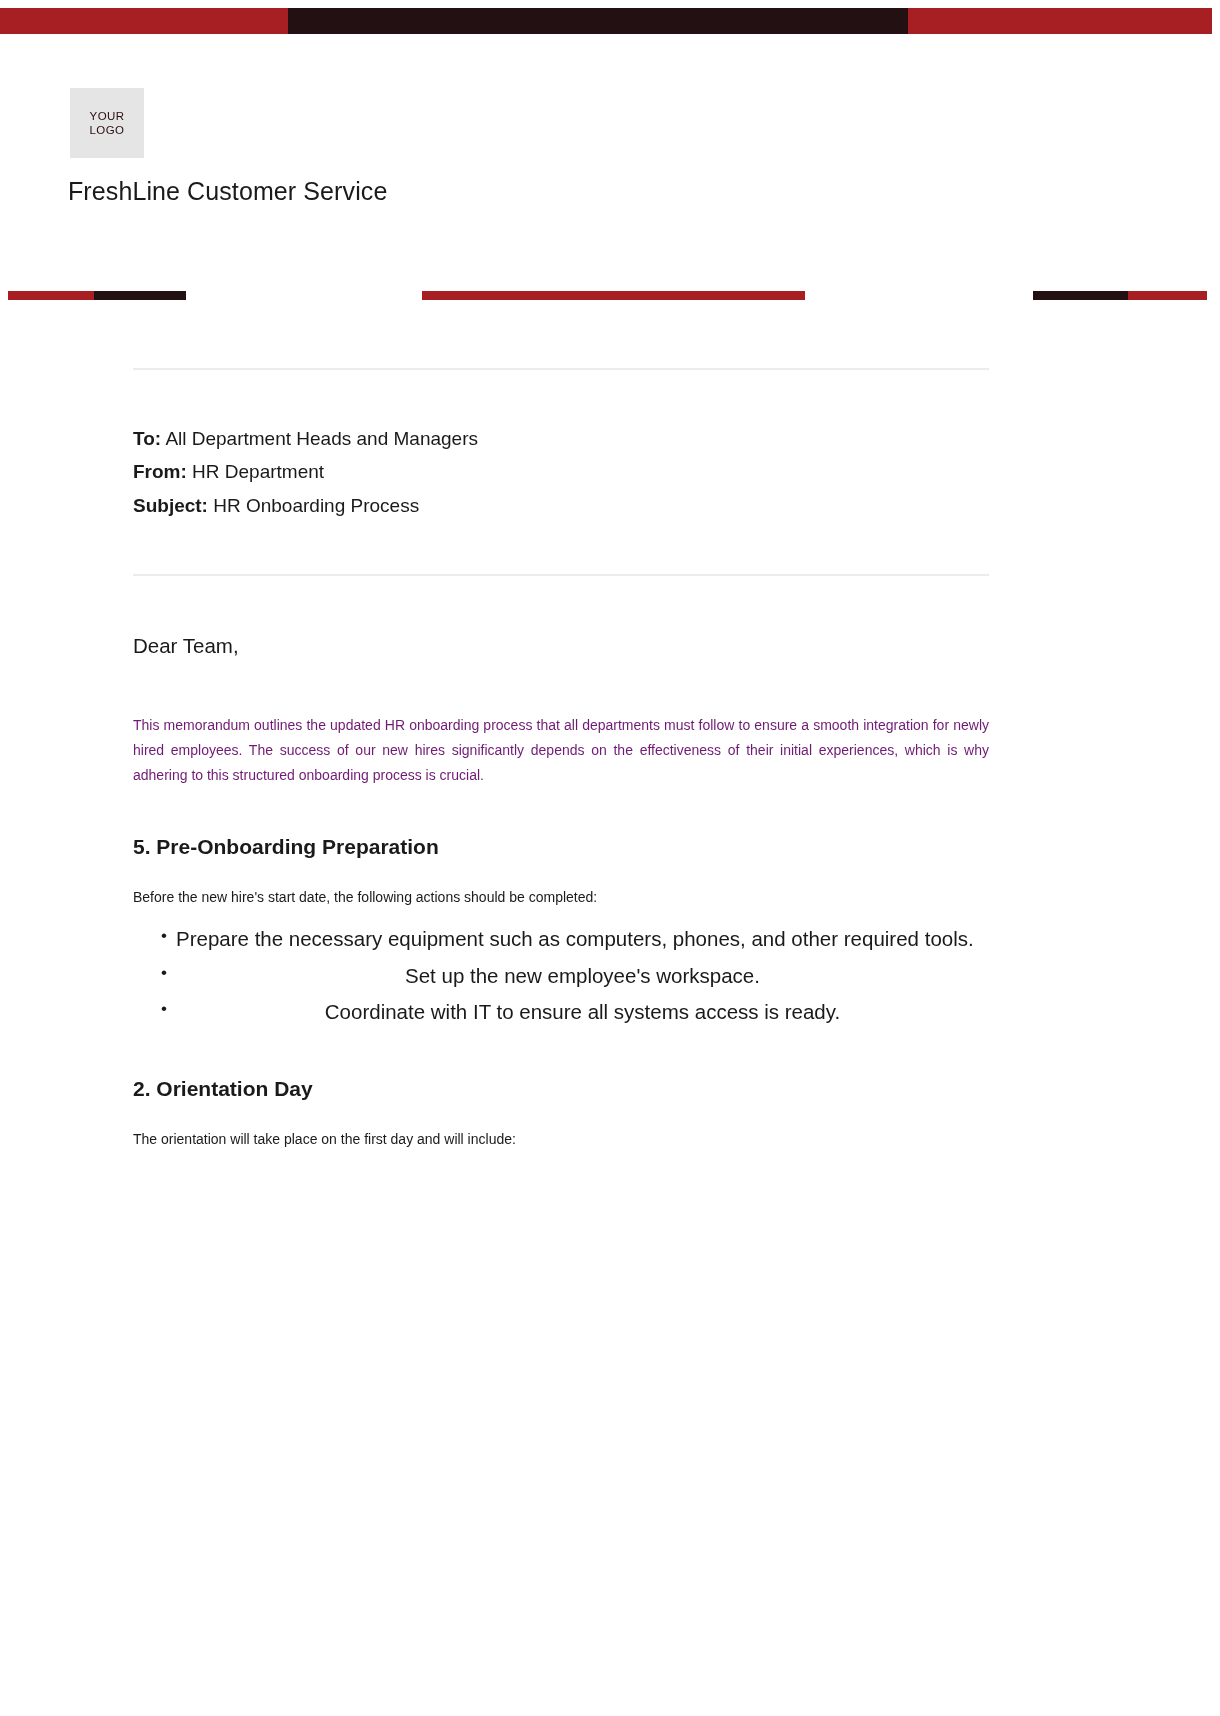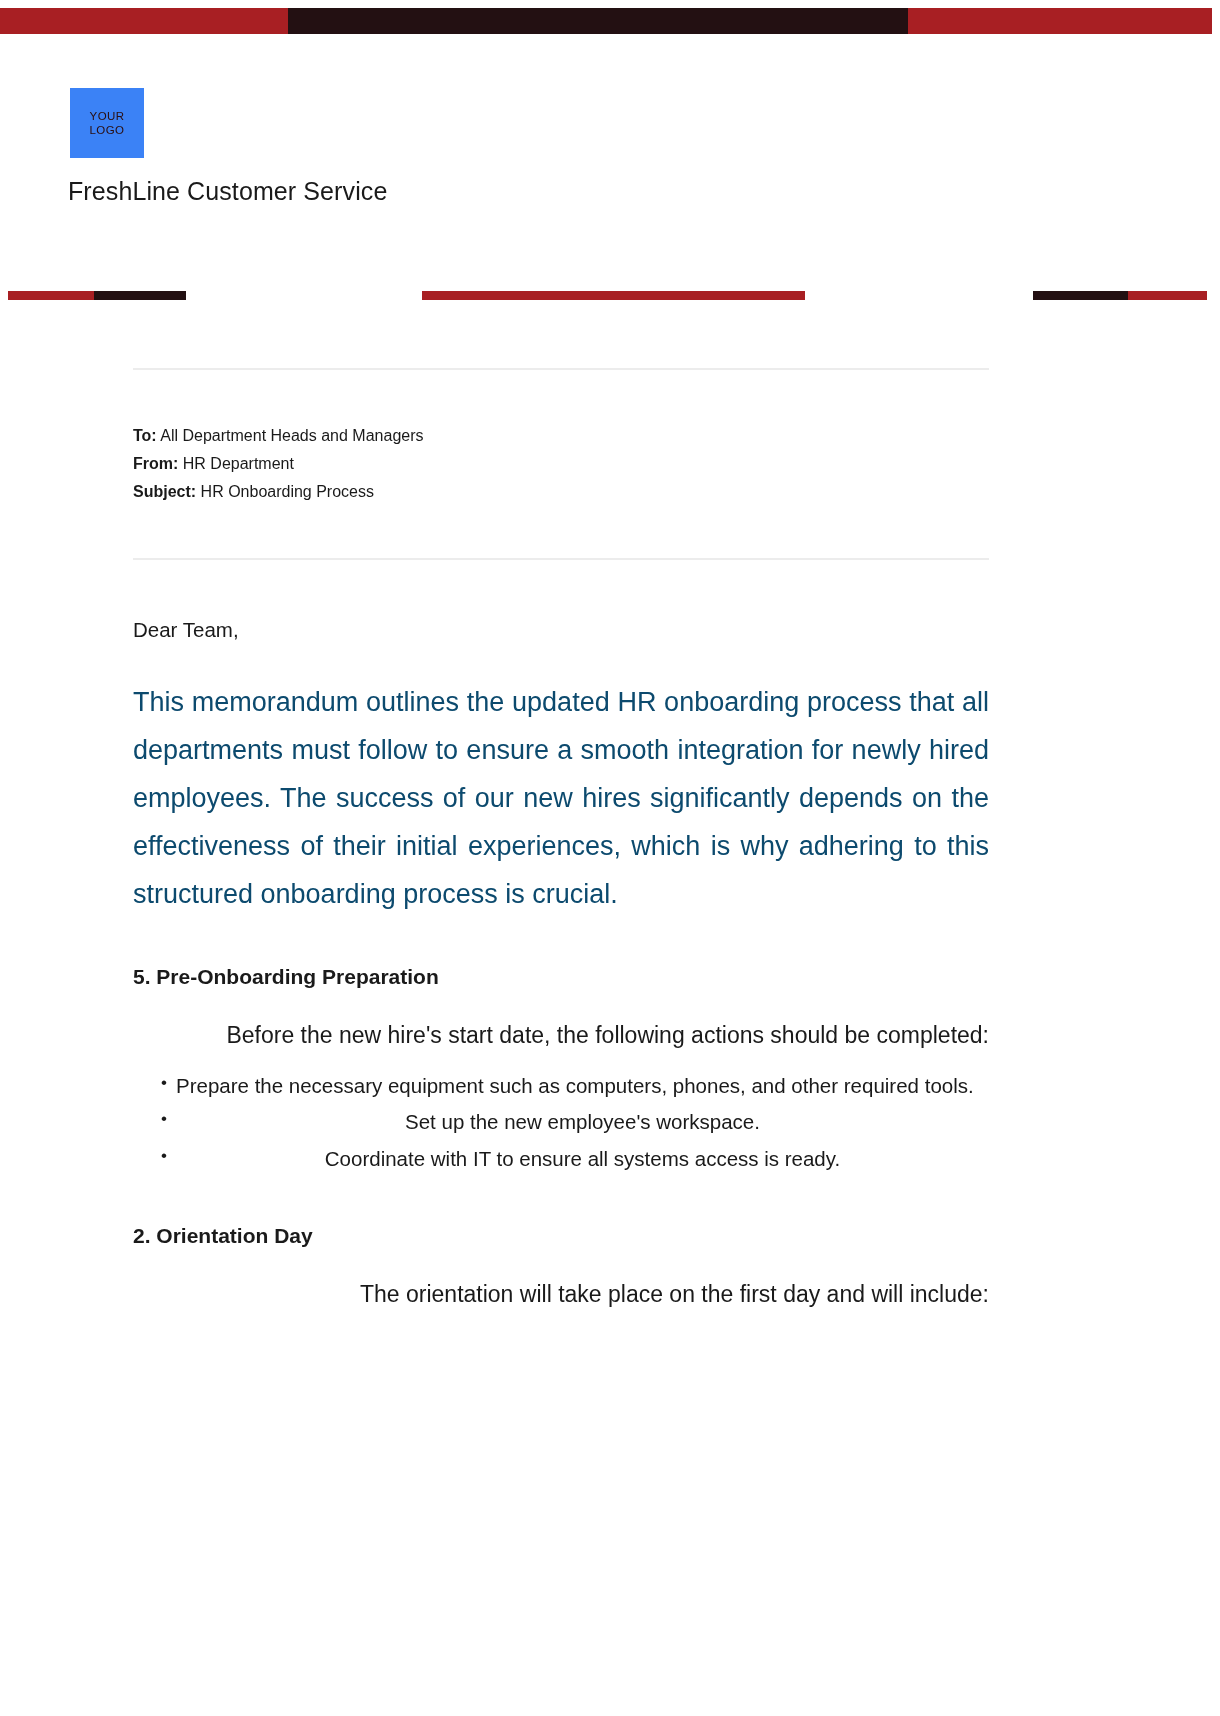--- a/index.html
+++ b/index.html
@@ -41,21 +41,21 @@
     top: 60px;
     width: 1220px;
     height: 170px;
   }
   .logo-box {
     position: absolute;
     left: 70px;
     top: 28px;
     width: 74px;
     height: 70px;
-    background: #3b82f6;
+    background: #e5e5e5;
     color: #2a0d0f;
     display: flex;
     flex-direction: column;
     align-items: center;
     justify-content: center;
     line-height: 1.25;
   }
   .logo-box span {
     font-size: 11.5px;
     letter-spacing: 0.4px;
@@ -115,51 +115,50 @@
     color: #1c1c1c;
     margin: 0 0 42px 0;
   }
   .rule {
     height: 2px;
     background: #ececec;
     width: 100%;
   }
   .meta {
     padding: 52px 0 0 0;
-    font-size: 16px;
+    font-size: 19px;
     line-height: 1.76;
     color: #1a1a1a;
   }
   .meta-row b { font-weight: bold; }
   .meta-after-rule { margin-top: 52px; }
 
   .salutation {
     font-size: 20.5px;
     margin-top: 58px;
     color: #1a1a1a;
   }
   .para {
-    font-size: 27px;
+    font-size: 14px;
     line-height: 1.77;
     text-align: justify;
-    margin-top: 37px;
-    color: #0c4a6e;
+    margin-top: 55px;
+    color: #701a75;
   }
   .section-head {
     font-size: 21px;
     font-weight: bold;
     margin-top: 47px;
     color: #1a1a1a;
   }
   .lead {
-    font-size: 23px;
+    font-size: 14px;
     line-height: 1.77;
     margin-top: 26px;
     color: #1a1a1a;
-    text-align: right;
   }
   ul.bullets {
     margin: 12px 0 0 0;
     padding-left: 30px;
     list-style: none;
   }
   ul.bullets li {
     position: relative;
     font-size: 20.5px;
     line-height: 1.77;

